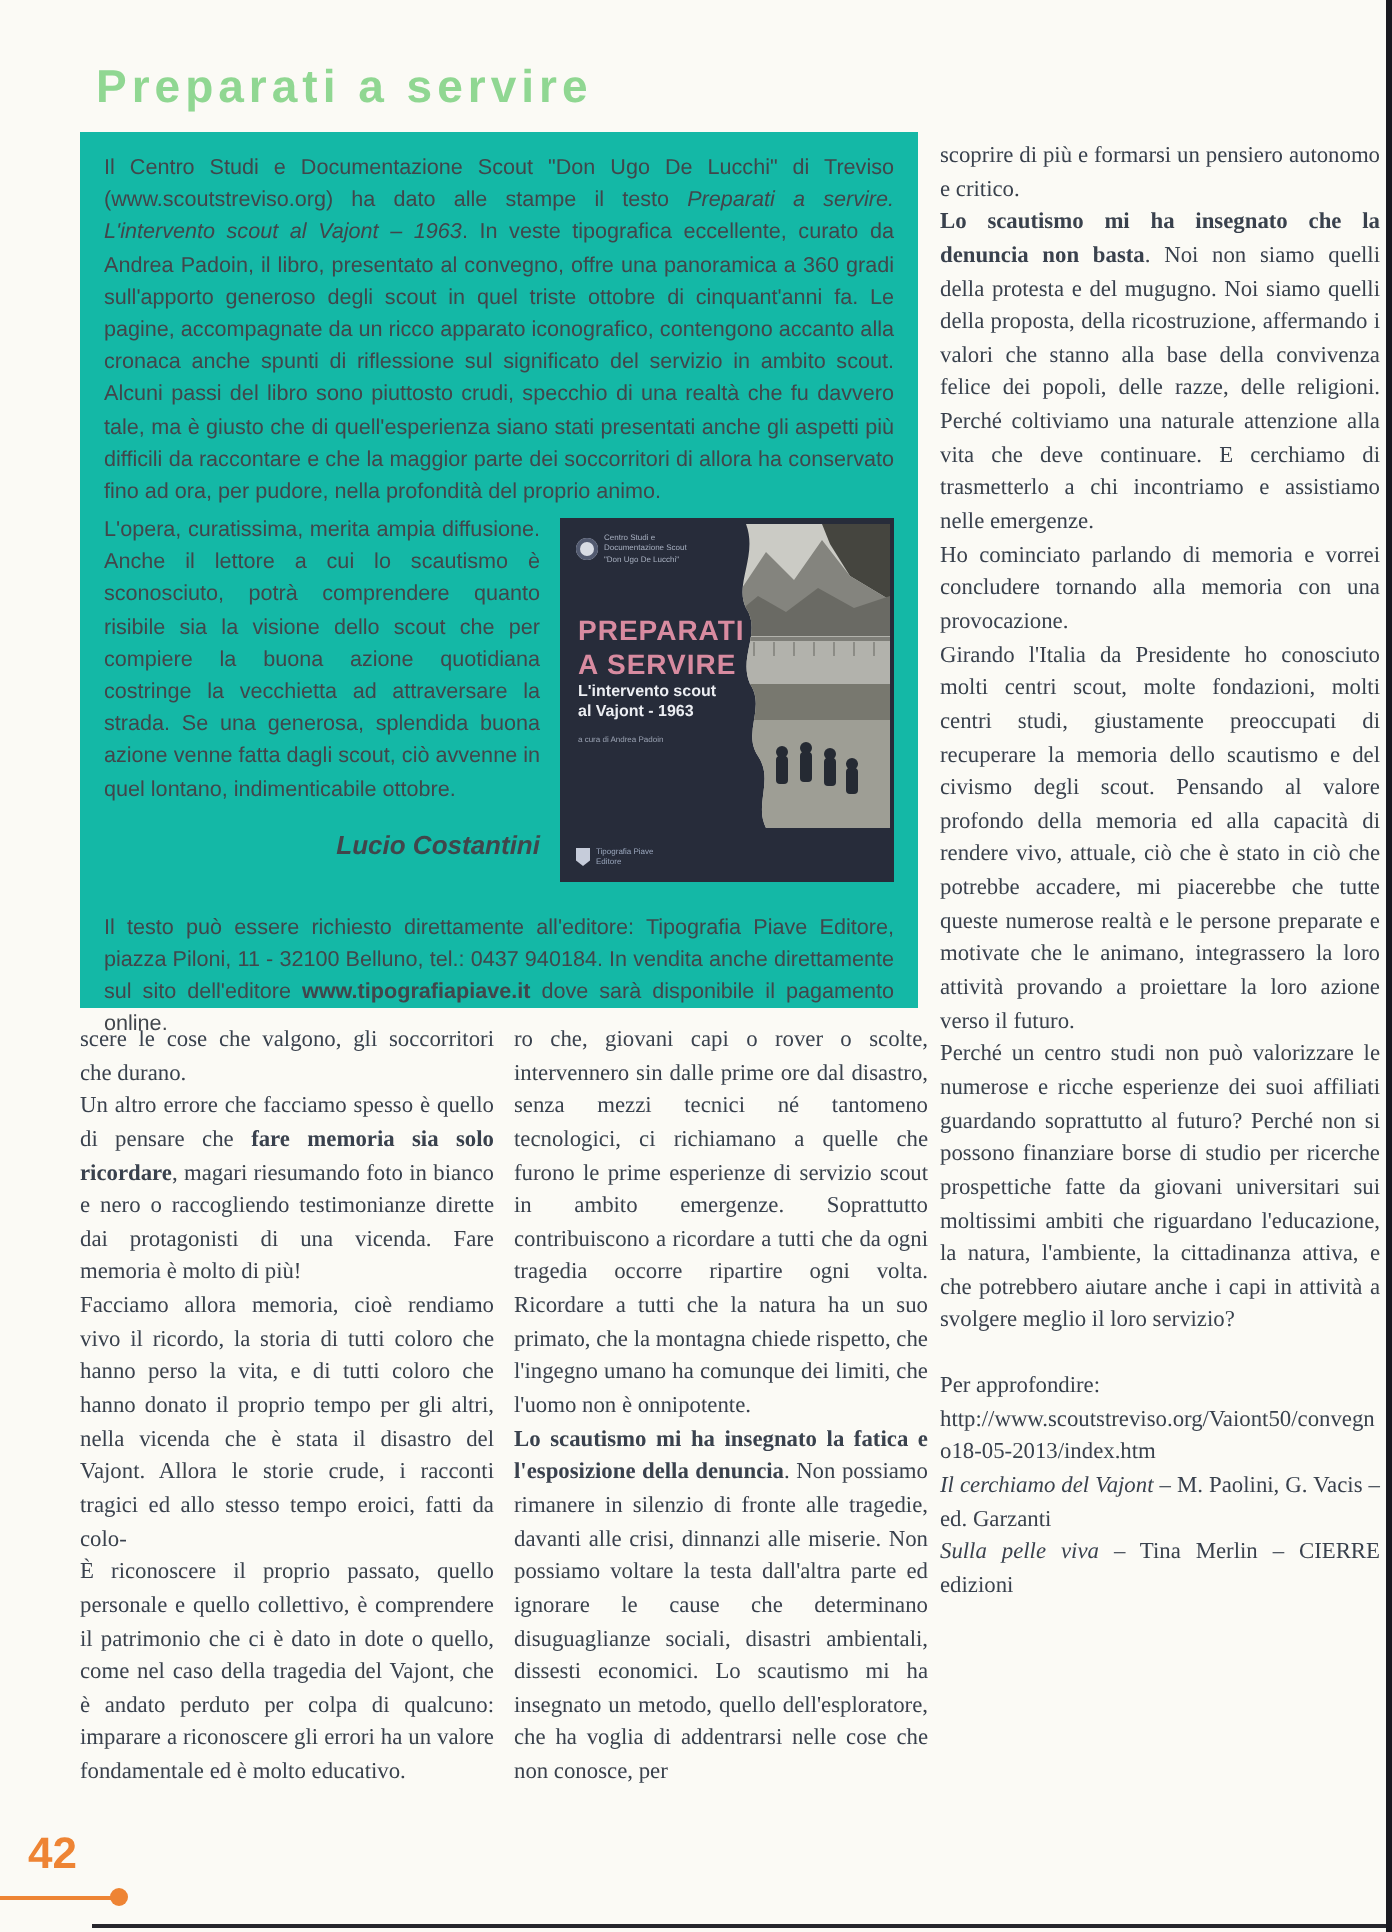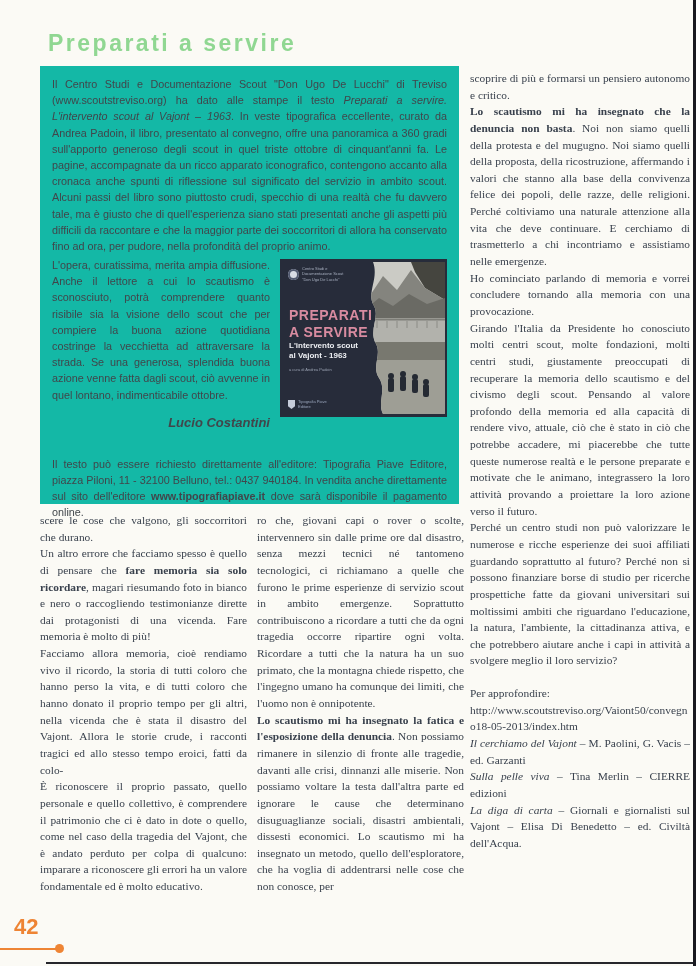--- a/index.html
+++ b/index.html
@@ -13,21 +13,21 @@
   .green-box{position:absolute;left:40px;top:66px;width:419px;height:438px;
              background:#14b8a6;padding:10px 12px;box-sizing:border-box;}
   .sans{font-family:"Liberation Sans",sans-serif;font-size:10.8px;line-height:1.5;
         text-align:justify;color:#41464b;margin:0;}
   .media-row{display:flex;gap:10px;margin-top:3px;}
   .media-text{width:218px;}
   .author{text-align:right;font-style:italic;font-weight:bold;margin-top:12px;
           font-family:"Liberation Sans",sans-serif;font-size:13px;color:#41464b;}
   .editor-note{margin-top:13px;}
   
-  .book-cover{position:relative;width:167px;height:158px;background:#272c3a;
+  .book-cover{position:relative;width:167px;height:182px;background:#272c3a;
               flex-shrink:0;margin-top:2px;}
   .cover-photo{position:absolute;right:2px;top:3px;z-index:0;}
   .cover-logo-row{position:absolute;left:8px;top:7px;display:flex;gap:3px;align-items:center;z-index:1;}
   .cover-logo{width:11px;height:11px;border-radius:50%;background:#d8dce4;
               box-shadow:inset 0 0 0 2px #525a70;}
   .cover-logo-text{font-family:"Liberation Sans",sans-serif;font-size:4px;line-height:1.35;color:#a8b0c0;}
   .cover-title{position:absolute;left:9px;top:48px;z-index:1;
                font-family:"Liberation Sans",sans-serif;font-weight:bold;font-size:14px;
                letter-spacing:0.5px;color:#d88ba0;line-height:1.18;}
   .cover-subtitle{position:absolute;left:9px;top:82px;z-index:1;color:#eceef2;
@@ -152,21 +152,20 @@
   <div class="right-col">
     <p><span>scoprire di più e formarsi un pensiero autonomo e critico.</span></p>
     <p><span class="b">Lo scautismo mi ha insegnato che la denuncia non basta</span><span>. Noi non siamo quelli della protesta e del mugugno. Noi siamo quelli della proposta, della ricostruzione, affermando i valori che stanno alla base della convivenza felice dei popoli, delle razze, delle religioni. Perché coltiviamo una naturale attenzione alla vita che deve continuare. E cerchiamo di trasmetterlo a chi incontriamo e assistiamo nelle emergenze.</span></p>
     <p><span>Ho cominciato parlando di memoria e vorrei concludere tornando alla memoria con una provocazione.</span></p>
     <p><span>Girando l'Italia da Presidente ho conosciuto molti centri scout, molte fondazioni, molti centri studi, giustamente preoccupati di recuperare la memoria dello scautismo e del civismo degli scout. Pensando al valore profondo della memoria ed alla capacità di rendere vivo, attuale, ciò che è stato in ciò che potrebbe accadere, mi piacerebbe che tutte queste numerose realtà e le persone preparate e motivate che le animano, integrassero la loro attività provando a proiettare la loro azione verso il futuro.</span></p>
     <p><span>Perché un centro studi non può valorizzare le numerose e ricche esperienze dei suoi affiliati guardando soprattutto al futuro? Perché non si possono finanziare borse di studio per ricerche prospettiche fatte da giovani universitari sui moltissimi ambiti che riguardano l'educazione, la natura, l'ambiente, la cittadinanza attiva, e che potrebbero aiutare anche i capi in attività a svolgere meglio il loro servizio?</span></p>
     <p class="refs-heading"><span>Per approfondire:</span></p>
     <p class="url"><span>http://www.scoutstreviso.org/Vaiont50/convegno18-05-2013/index.htm</span></p>
     <p><span class="i">Il cerchiamo del Vajont</span><span> – M. Paolini, G. Vacis – ed. Garzanti</span></p>
     <p><span class="i">Sulla pelle viva</span><span> – Tina Merlin – CIERRE edizioni</span></p>
-    <p><span class="i">La diga di carta</span><span> – Giornali e giornalisti sul Vajont – Elisa Di Benedetto – ed. Civiltà dell'Acqua.</span></p>
   </div>
 
   <p class="pagenum">42</p>
   <div class="pageline"></div>
   <div class="pagedot"></div>
 
   <div class="edge-right"></div>
   <div class="edge-bottom"></div>
 
 </div>

